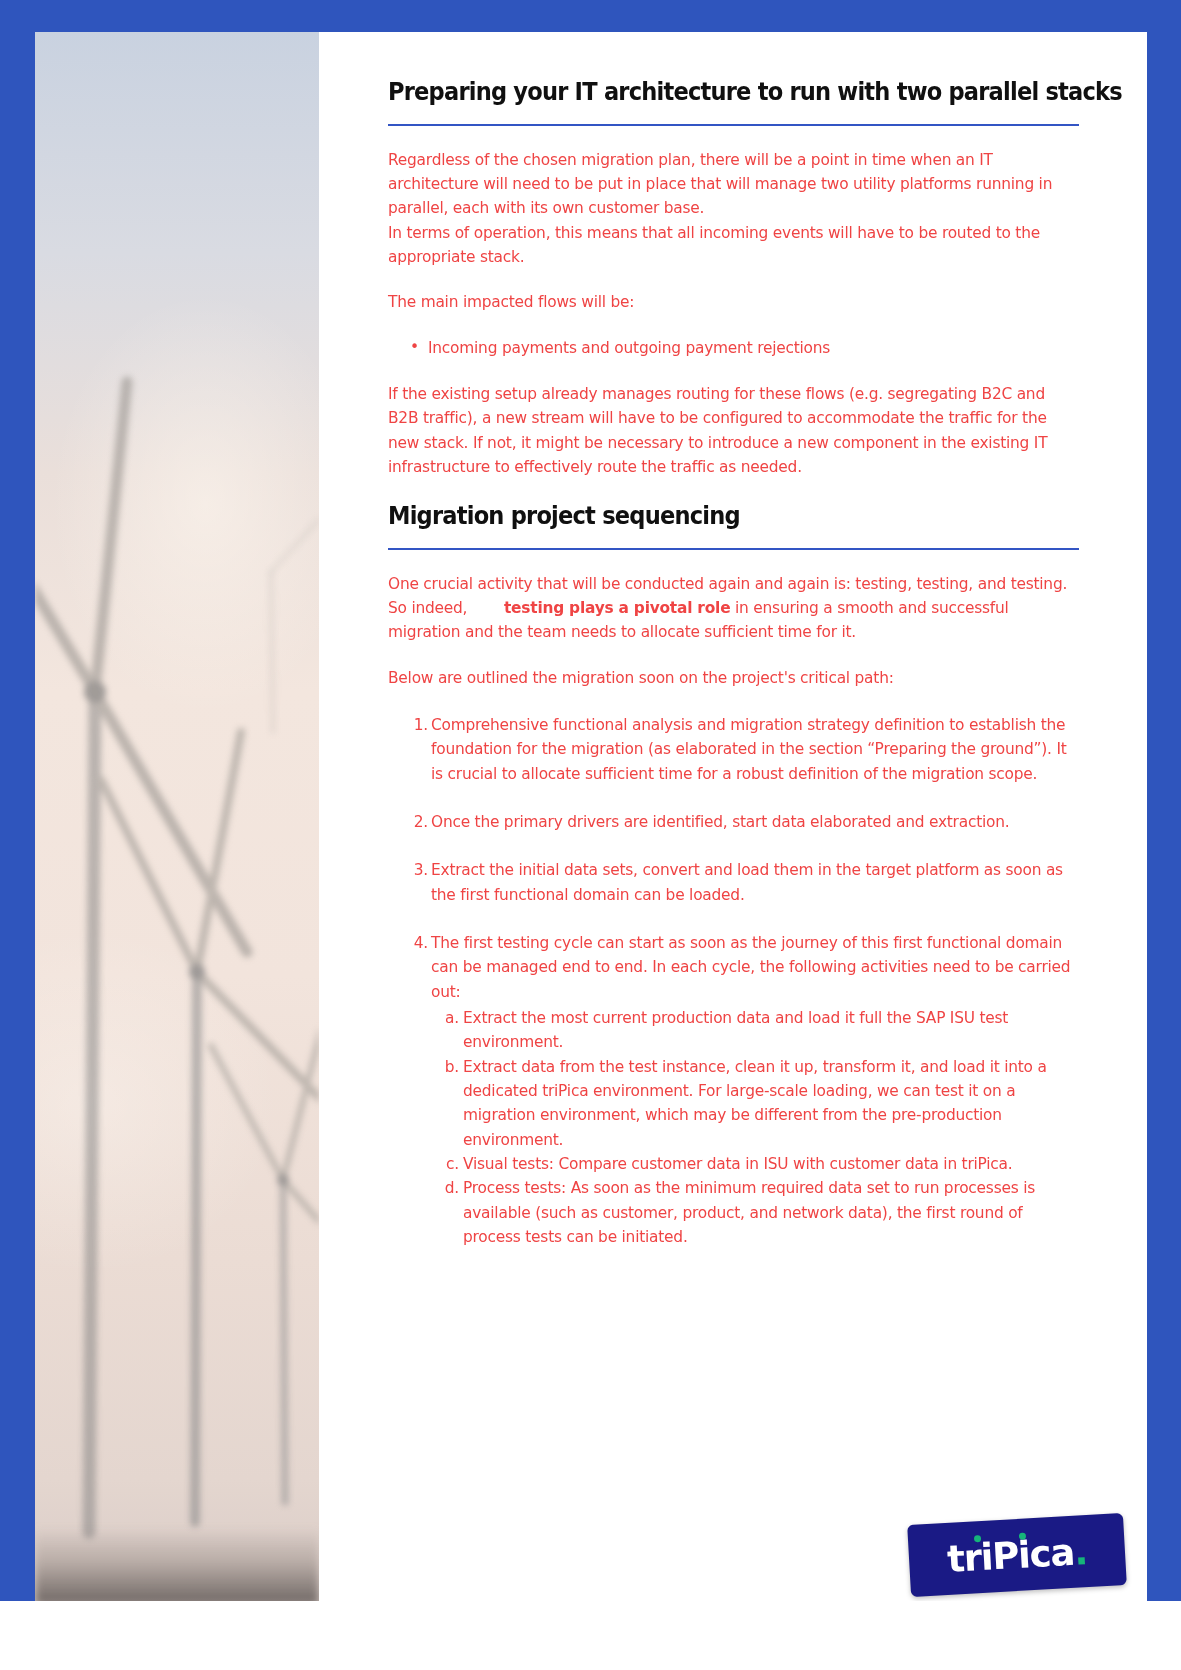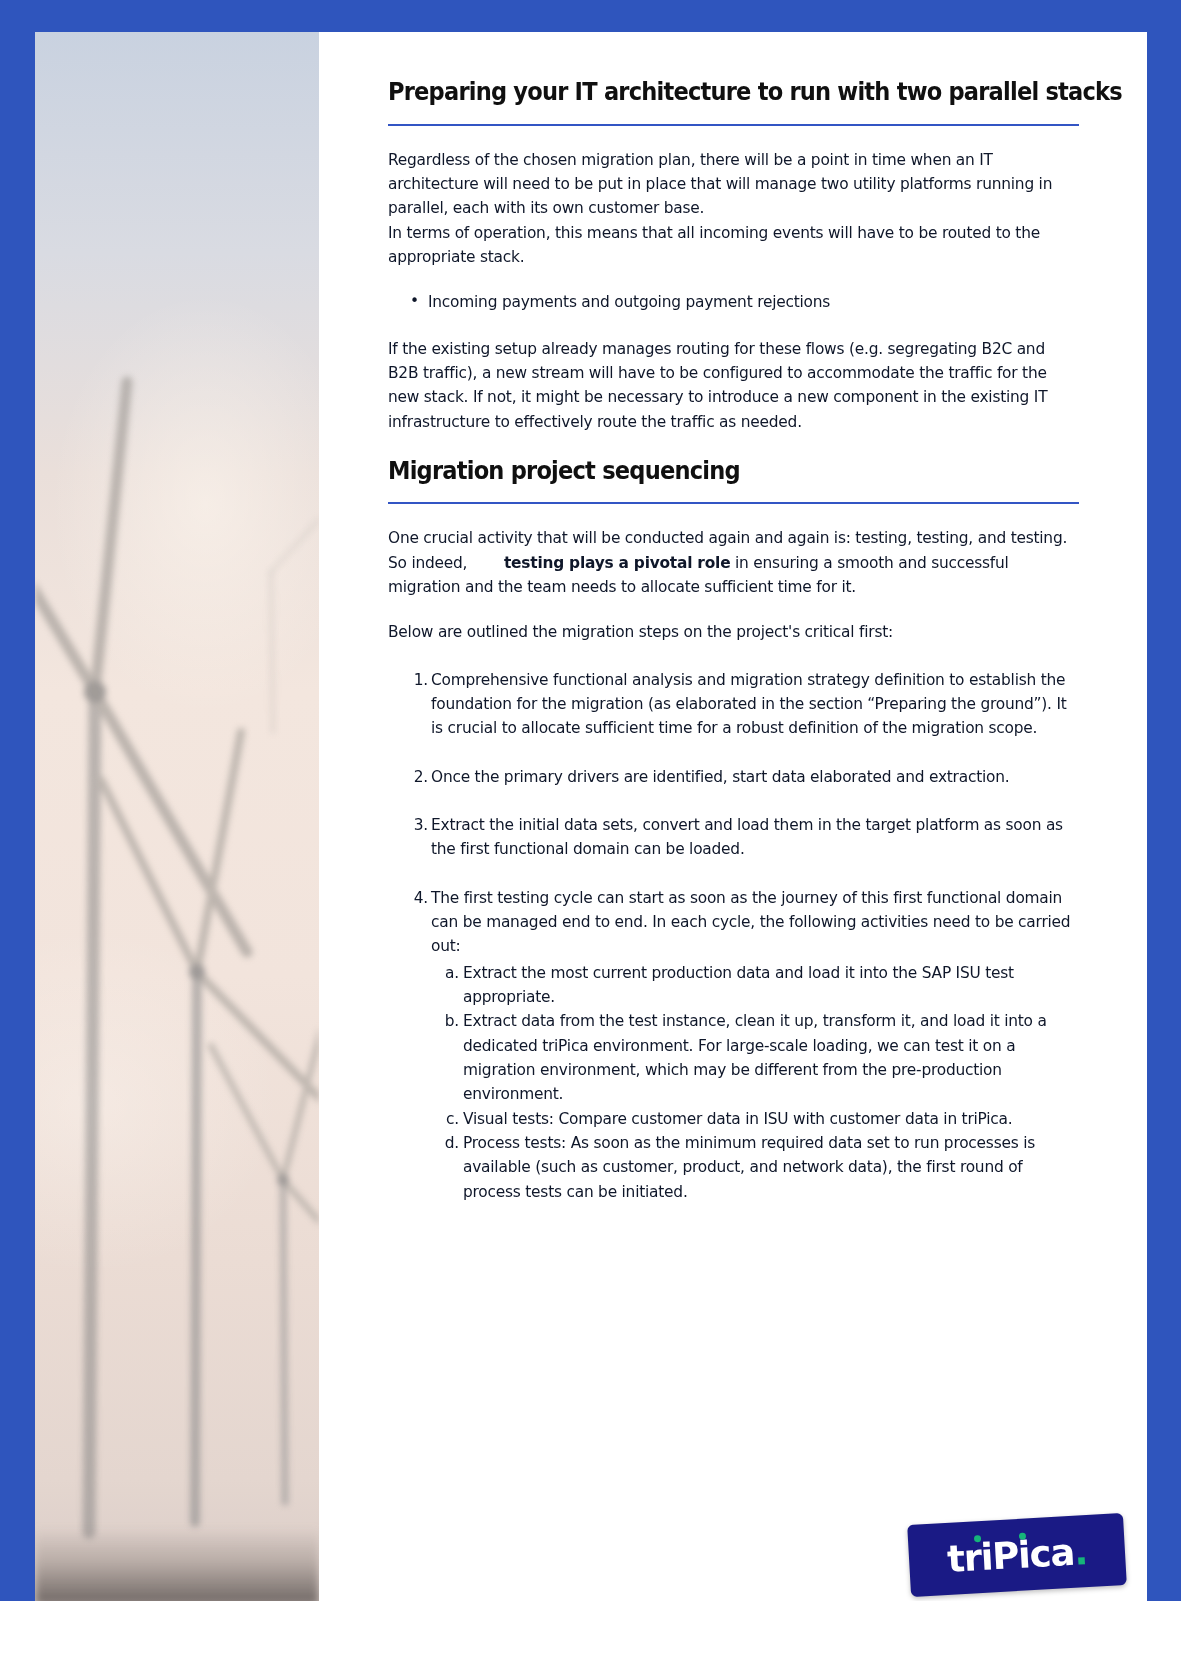--- a/index.html
+++ b/index.html
@@ -101,21 +101,21 @@
     height: 2px;
     background: #3355c4;
     margin: 17px 0 22px 0;
   }
   .section-2 { margin-top: 50px; }
 
   p.body, li {
     font-family: "DejaVu Sans", sans-serif;
     font-size: 15.4px;
     line-height: 1.58;
-    color: #0f172a;
+    color: #ef4444;
     margin: 0;
     letter-spacing: -0.22px;
   }
   p.body { margin-bottom: 21px; }
   p.tight { margin-bottom: 0; }
 
   ul.bullets {
     margin: 0 0 22px 0;
     padding-left: 40px;
     list-style: none;
@@ -256,49 +256,50 @@
     </div>
 
     <div class="content">
 
       <h2 class="section-title">Preparing your IT architecture to run with two parallel stacks</h2>
       <div class="rule"></div>
 
       <p class="body tight">Regardless of the chosen migration plan, there will be a point in time when an IT architecture will need to be put in place that will manage two utility platforms running in parallel, each with its own customer base.</p>
       <p class="body">In terms of operation, this means that all incoming events will have to be routed to the appropriate stack.</p>
 
+      <p class="body">The main impacted flows will be:</p>
 
       <ul class="bullets">
         <li>Incoming payments and outgoing payment rejections</li>
       </ul>
 
       <p class="body">If the existing setup already manages routing for these flows (e.g. segregating B2C and B2B traffic), a new stream will have to be configured to accommodate the traffic for the new stack. If not, it might be necessary to introduce a new component in the existing IT infrastructure to effectively route the traffic as needed.</p>
 
       <h2 class="section-title section-2">Migration project sequencing</h2>
       <div class="rule"></div>
 
 
       <p class="body"><span>One crucial activity that will be conducted again and again is: testing, testing, and testing. So indeed, </span><b>testing plays a pivotal role</b><span> in ensuring a smooth and successful migration and the team needs to allocate sufficient time for it.</span></p>
 
-      <p class="body">Below are outlined the migration steps on the project's critical first:</p>
+      <p class="body">Below are outlined the migration soon on the project's critical path:</p>
 
       <ol class="steps">
         <li>
           <span>Comprehensive functional analysis and migration strategy definition to establish the foundation for the migration (as elaborated in the section “Preparing the ground”). It is crucial to allocate sufficient time for a robust definition of the migration scope.</span>
         </li>
         <li>
           <span>Once the primary drivers are identified, start data elaborated and extraction.</span>
         </li>
         <li>
           <span>Extract the initial data sets, convert and load them in the target platform as soon as the first functional domain can be loaded.</span>
         </li>
         <li>
           <span>The first testing cycle can start as soon as the journey of this first functional domain can be managed end to end. In each cycle, the following activities need to be carried out:</span>
           <ol class="substeps">
-            <li>Extract the most current production data and load it into the SAP ISU test appropriate.</li>
+            <li>Extract the most current production data and load it full the SAP ISU test environment.</li>
             <li>Extract data from the test instance, clean it up, transform it, and load it into a dedicated triPica environment. For large-scale loading, we can test it on a migration environment, which may be different from the pre-production environment.</li>
             <li>Visual tests: Compare customer data in ISU with customer data in triPica.</li>
             <li>Process tests: As soon as the minimum required data set to run processes is available (such as customer, product, and network data), the first round of process tests can be initiated.</li>
           </ol>
         </li>
       </ol>
     </div>
 
     <div class="logo-wrap">
       <div class="logo">

